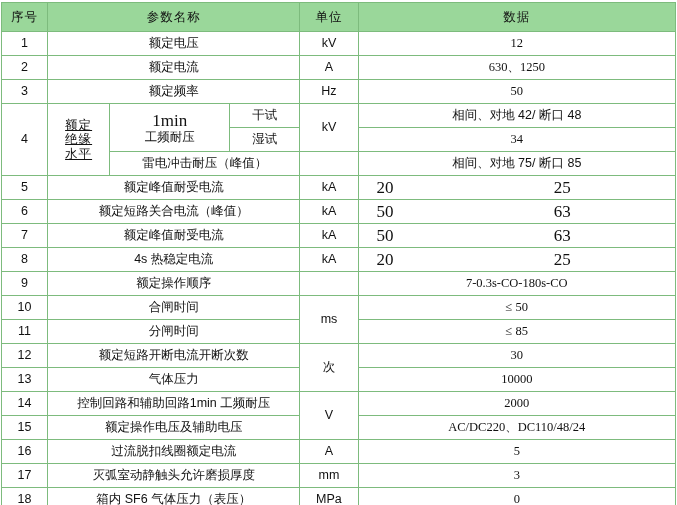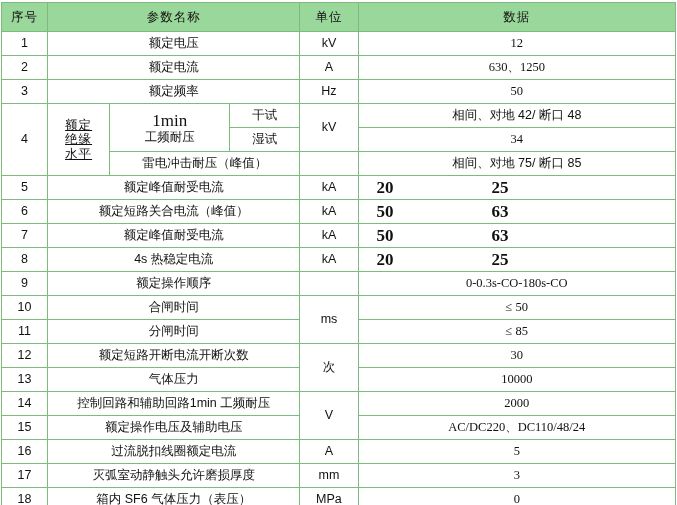--- a/index.html
+++ b/index.html
@@ -53,31 +53,30 @@
   .v-label {
     letter-spacing: 1px;
     line-height: 1.45;
     text-decoration: underline;
   }
   .data-split {
     display: flex;
     width: 100%;
     height: 100%;
     align-items: center;
-    font-weight: bold;
   }
   .data-split .left {
     flex: 0 0 42%;
     text-align: left;
     padding-left: 18px;
     box-sizing: border-box;
   }
   .data-split .right {
     flex: 1 1 auto;
-    text-align: left;
+    text-align: center;
     padding-right: 42px;
     box-sizing: border-box;
   }
   .num {
     font-family: "Liberation Serif", serif;
     font-size: 17px;
   }
 </style>
 </head>
 <body>
@@ -187,21 +186,21 @@
           <span class="left num">20</span>
           <span class="right num">25</span>
         </span>
       </td>
     </tr>
 
     <tr>
       <td>9</td>
       <td colspan="3">额定操作顺序</td>
       <td></td>
-      <td class="num">0-0.3s-CO-180s-CO</td>
+      <td class="num">7-0.3s-CO-180s-CO</td>
     </tr>
 
     <tr>
       <td>10</td>
       <td colspan="3">合闸时间</td>
       <td rowspan="2">ms</td>
       <td class="num">≤ 50</td>
     </tr>
 
     <tr>

